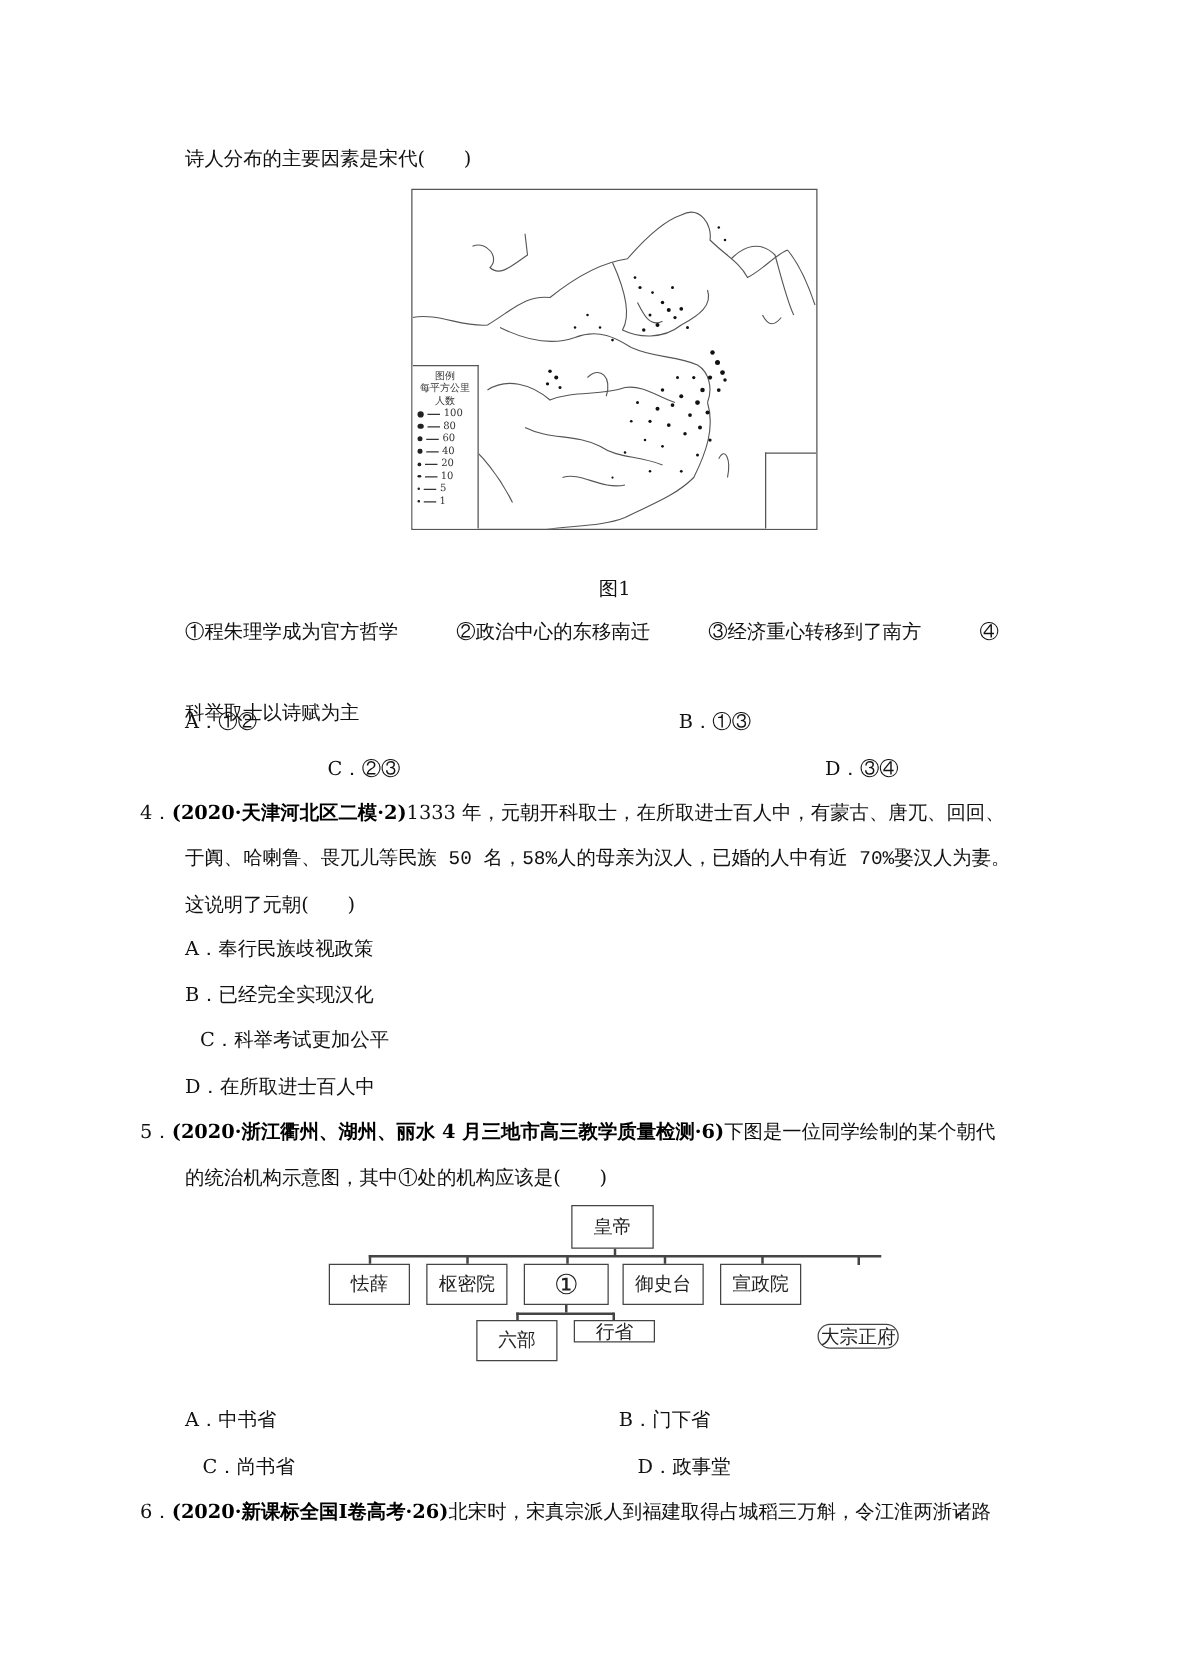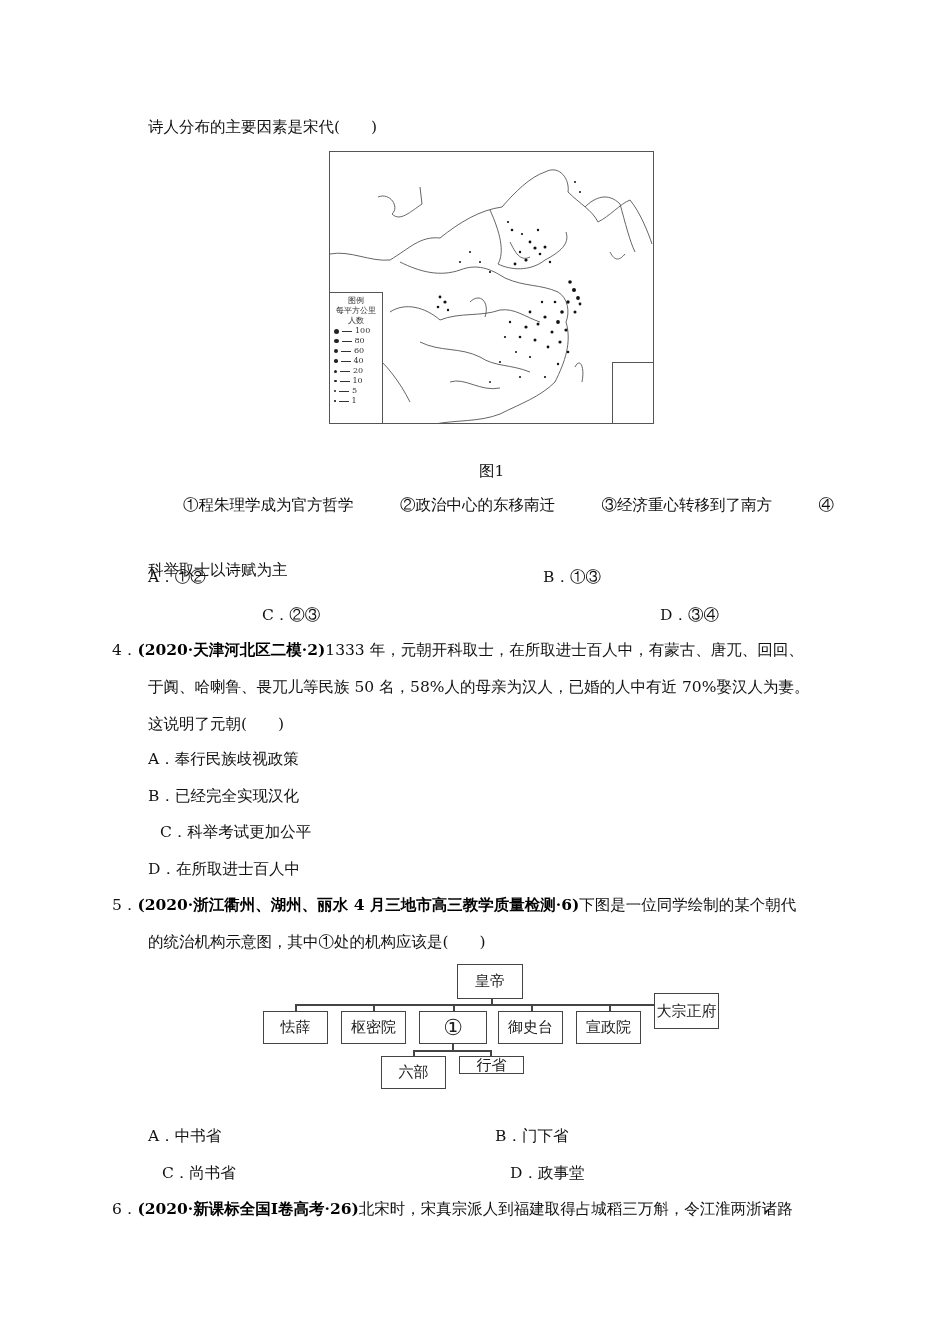--- a/index.html
+++ b/index.html
@@ -139,32 +139,32 @@
         <span class="dot" style="width:1.5px;height:1.5px;"></span>
         <span class="dash"></span>
         <span>1</span>
       </div>
   </div>
   <div class="inset"></div>
 </div>
 
 <div class="line" style="left:479px; top:461px;">图1</div>
 
-<div class="line" style="left:148px; top:495px;margin-left:35px;">①程朱理学成为官方哲学　　　②政治中心的东移南迁　　　③经济重心转移到了南方　　　④</div>
+<div class="line" style="left:148px; top:495px;">①程朱理学成为官方哲学　　　②政治中心的东移南迁　　　③经济重心转移到了南方　　　④</div>
 <div class="line" style="left:148px; top:534px;margin-top:26px;">科举取士以诗赋为主</div>
 
 <div class="line" style="left:148px; top:567px;">A．①②</div>
 <div class="line" style="left:543px; top:567px;">B．①③</div>
 <div class="line" style="left:262px; top:605px;">C．②③</div>
 <div class="line" style="left:660px; top:605px;">D．③④</div>
 
 <div class="line" style="left:112px; top:640px;">
   <span>4．</span><span class="src">(2020·天津河北区二模·2)</span><span>1333 年，元朝开科取士，在所取进士百人中，有蒙古、唐兀、回回、</span>
 </div>
-<div class="line" style="left:148px; top:677px;">于阗、哈喇鲁、畏兀儿等民族 50 名，58%人的母亲为汉人，已婚的人中有近 70%娶汉人为妻。</div>
+<div class="line" style="left:148px; top:677px;font-family:Liberation Mono, monospace;">于阗、哈喇鲁、畏兀儿等民族 50 名，58%人的母亲为汉人，已婚的人中有近 70%娶汉人为妻。</div>
 <div class="line" style="left:148px; top:714px;">这说明了元朝(　　)</div>
 
 <div class="line" style="left:148px; top:749px;">A．奉行民族歧视政策</div>
 <div class="line" style="left:148px; top:786px;">B．已经完全实现汉化</div>
 <div class="line" style="left:160px; top:822px;">C．科举考试更加公平</div>
 <div class="line" style="left:148px; top:859px;">D．在所取进士百人中</div>
 
 <div class="line" style="left:112px; top:895px;">
   <span>5．</span><span class="src">(2020·浙江衢州、湖州、丽水 4 月三地市高三教学质量检测·6)</span><span>下图是一位同学绘制的某个朝代</span>
 </div>
@@ -181,21 +181,21 @@
   <div class="hl" style="left:453px; top:1004px; width:1.5px; height:8px;"></div>
   <div class="hl" style="left:531px; top:1004px; width:1.5px; height:8px;"></div>
   <div class="hl" style="left:609px; top:1004px; width:1.5px; height:8px;"></div>
   <div class="hl" style="left:686px; top:1004px; width:1.5px; height:8px;"></div>
 
   <div class="box" style="left:263px; top:1011px; width:65px; height:33px;">怯薛</div>
   <div class="box" style="left:341px; top:1011px; width:65px; height:33px;">枢密院</div>
   <div class="box" style="left:419px; top:1011px; width:68px; height:33px; font-size:22px;">①</div>
   <div class="box" style="left:498px; top:1011px; width:65px; height:33px;">御史台</div>
   <div class="box" style="left:576px; top:1011px; width:65px; height:33px;">宣政院</div>
-  <div class="box" style="left:654px; top:993px; width:65px; height:36px;">大宗正府</div>
+  <div class="box" style="left:654px; top:1059px; width:65px; height:20px;border-radius:13px;">大宗正府</div>
 
   <div class="hl" style="left:452px; top:1044px; width:1.5px; height:6px;"></div>
   <div class="hl" style="left:413px; top:1050px; width:78px; height:1.5px;"></div>
   <div class="hl" style="left:413px; top:1050px; width:1.5px; height:7px;"></div>
   <div class="hl" style="left:490px; top:1050px; width:1.5px; height:7px;"></div>
   <div class="box" style="left:381px; top:1056px; width:65px; height:33px;">六部</div>
   <div class="box" style="left:459px; top:1056px; width:65px; height:18px;">行省</div>
 </div>
 
 <div class="line" style="left:148px; top:1126px;">A．中书省</div>

